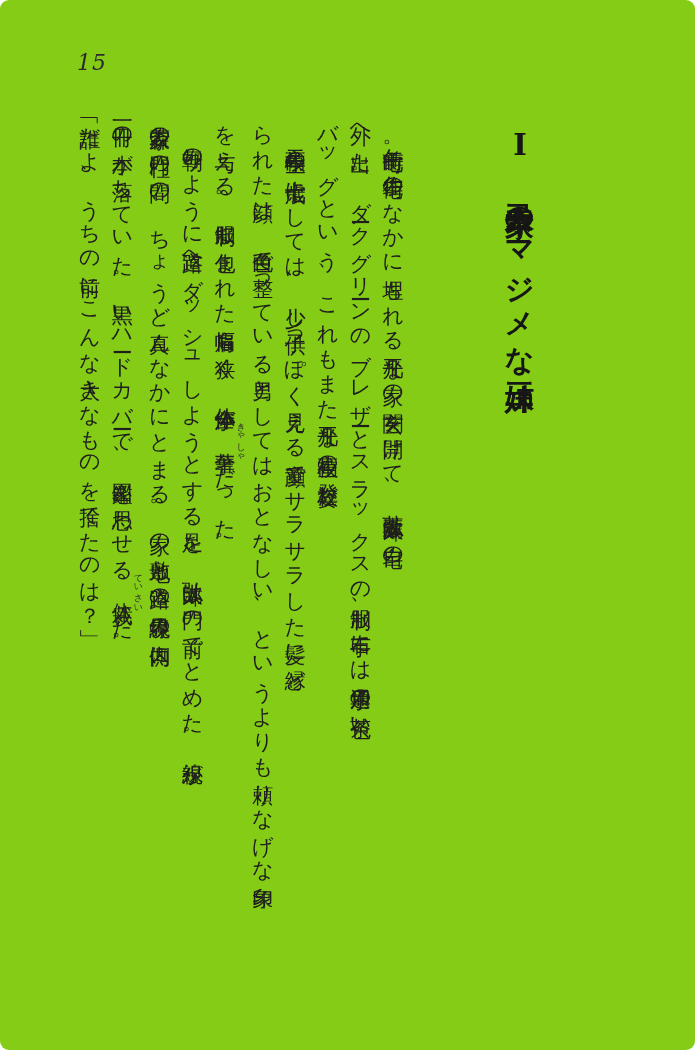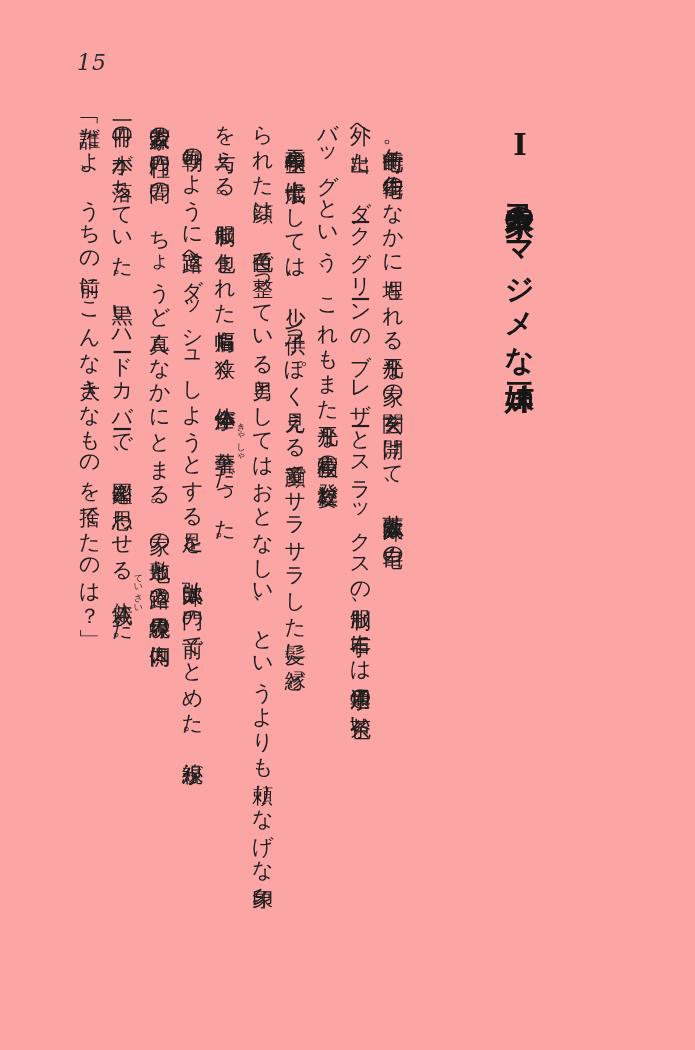--- a/index.html
+++ b/index.html
@@ -4,24 +4,25 @@
 <style>
   html, body {
     margin: 0;
     padding: 0;
     background: #ffffff;
   }
   .page {
     position: relative;
     width: 695px;
     height: 1050px;
-    background: #fca5a5;
+    background: #84cc16;
     overflow: hidden;
     font-family: "Liberation Serif", "DejaVu Serif", serif;
     color: #1e1e1e;
+    border-radius: 9px;
   }
   .page-number {
     position: absolute;
     left: 77px;
     top: 50px;
     font-family: "DejaVu Serif", serif;
     font-style: italic;
     font-size: 22px;
     letter-spacing: 1px;
     color: #2b2b2b;

